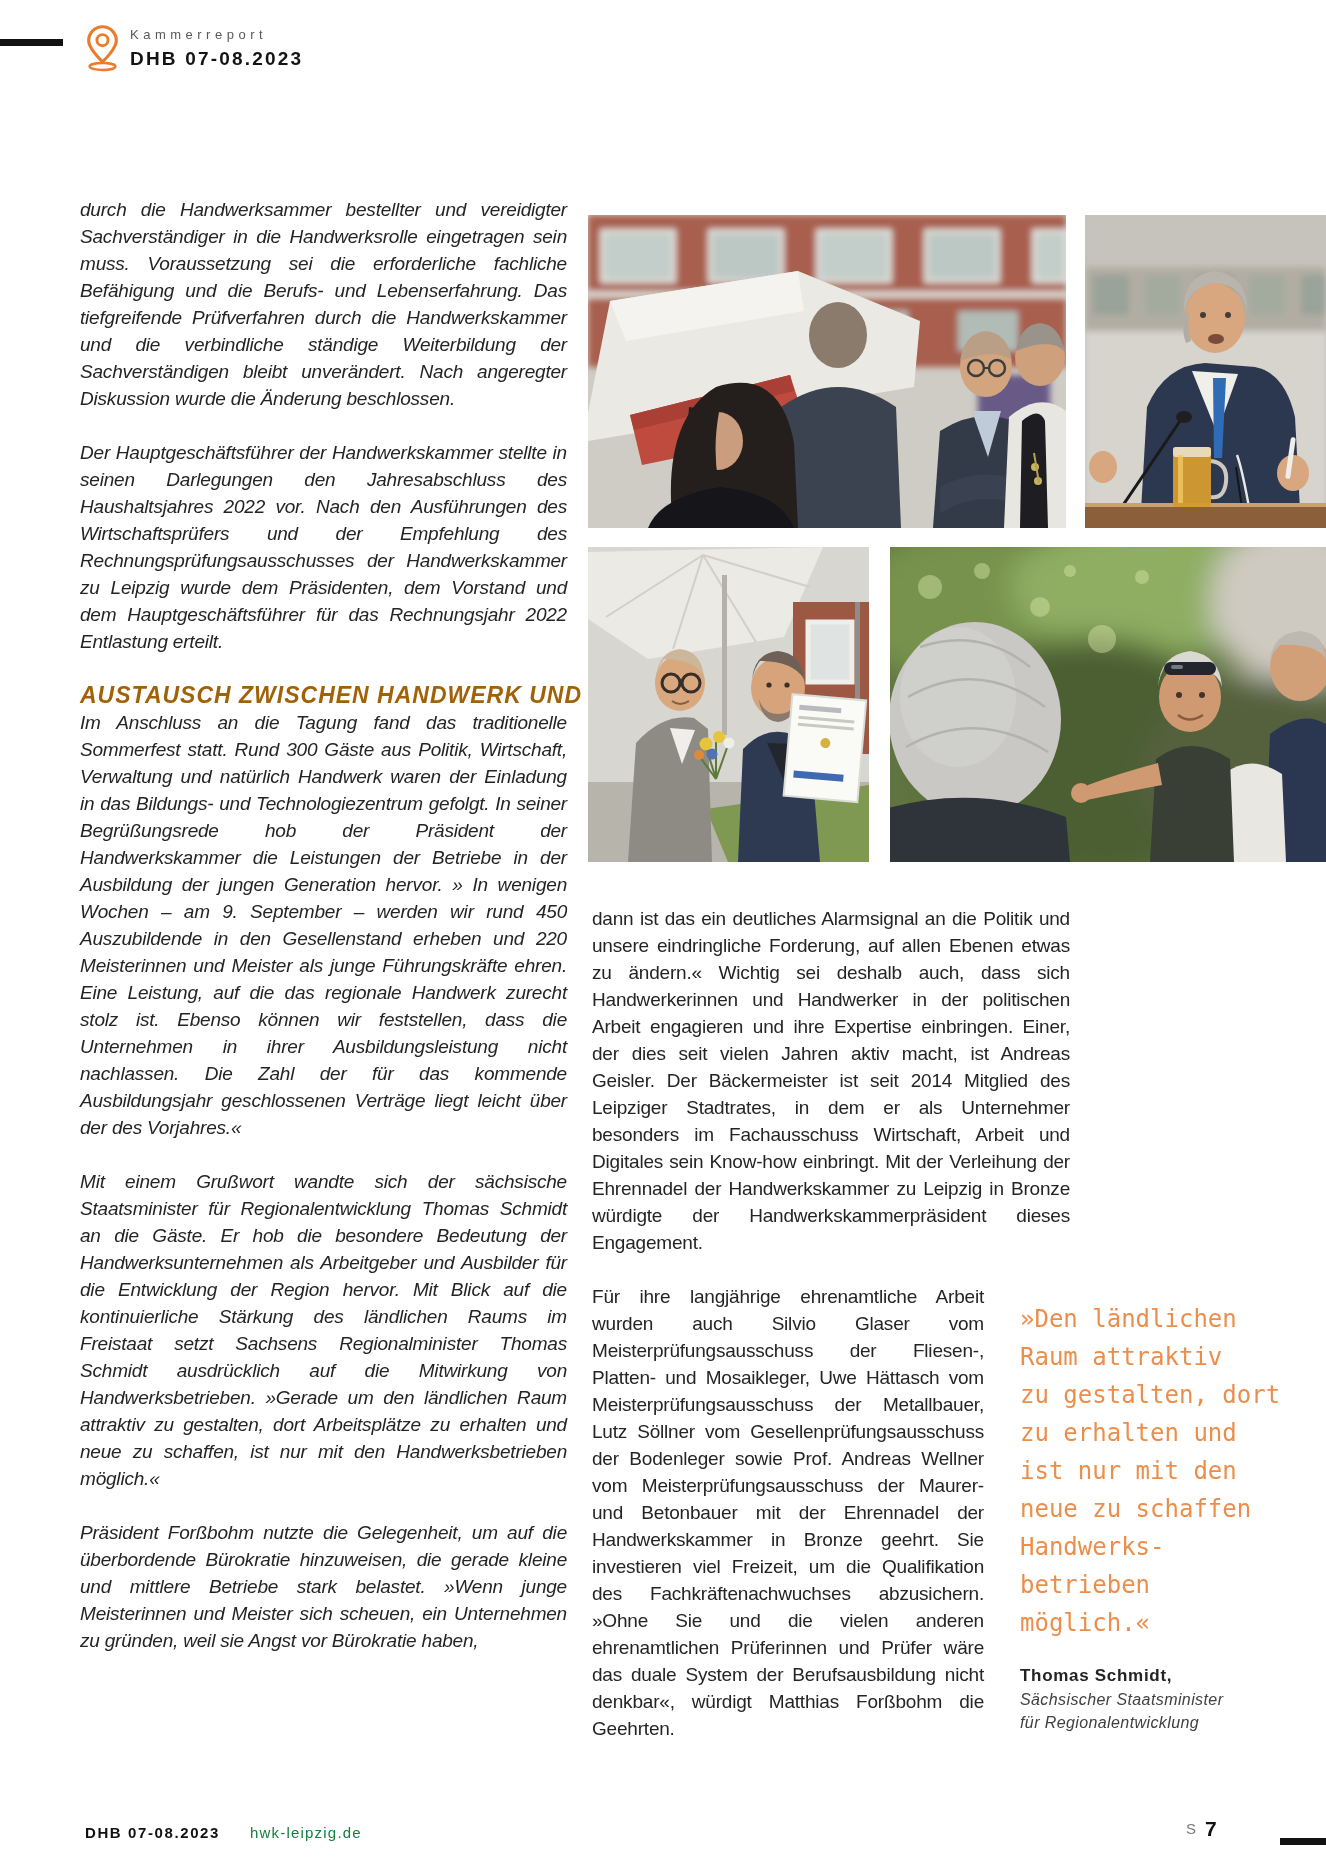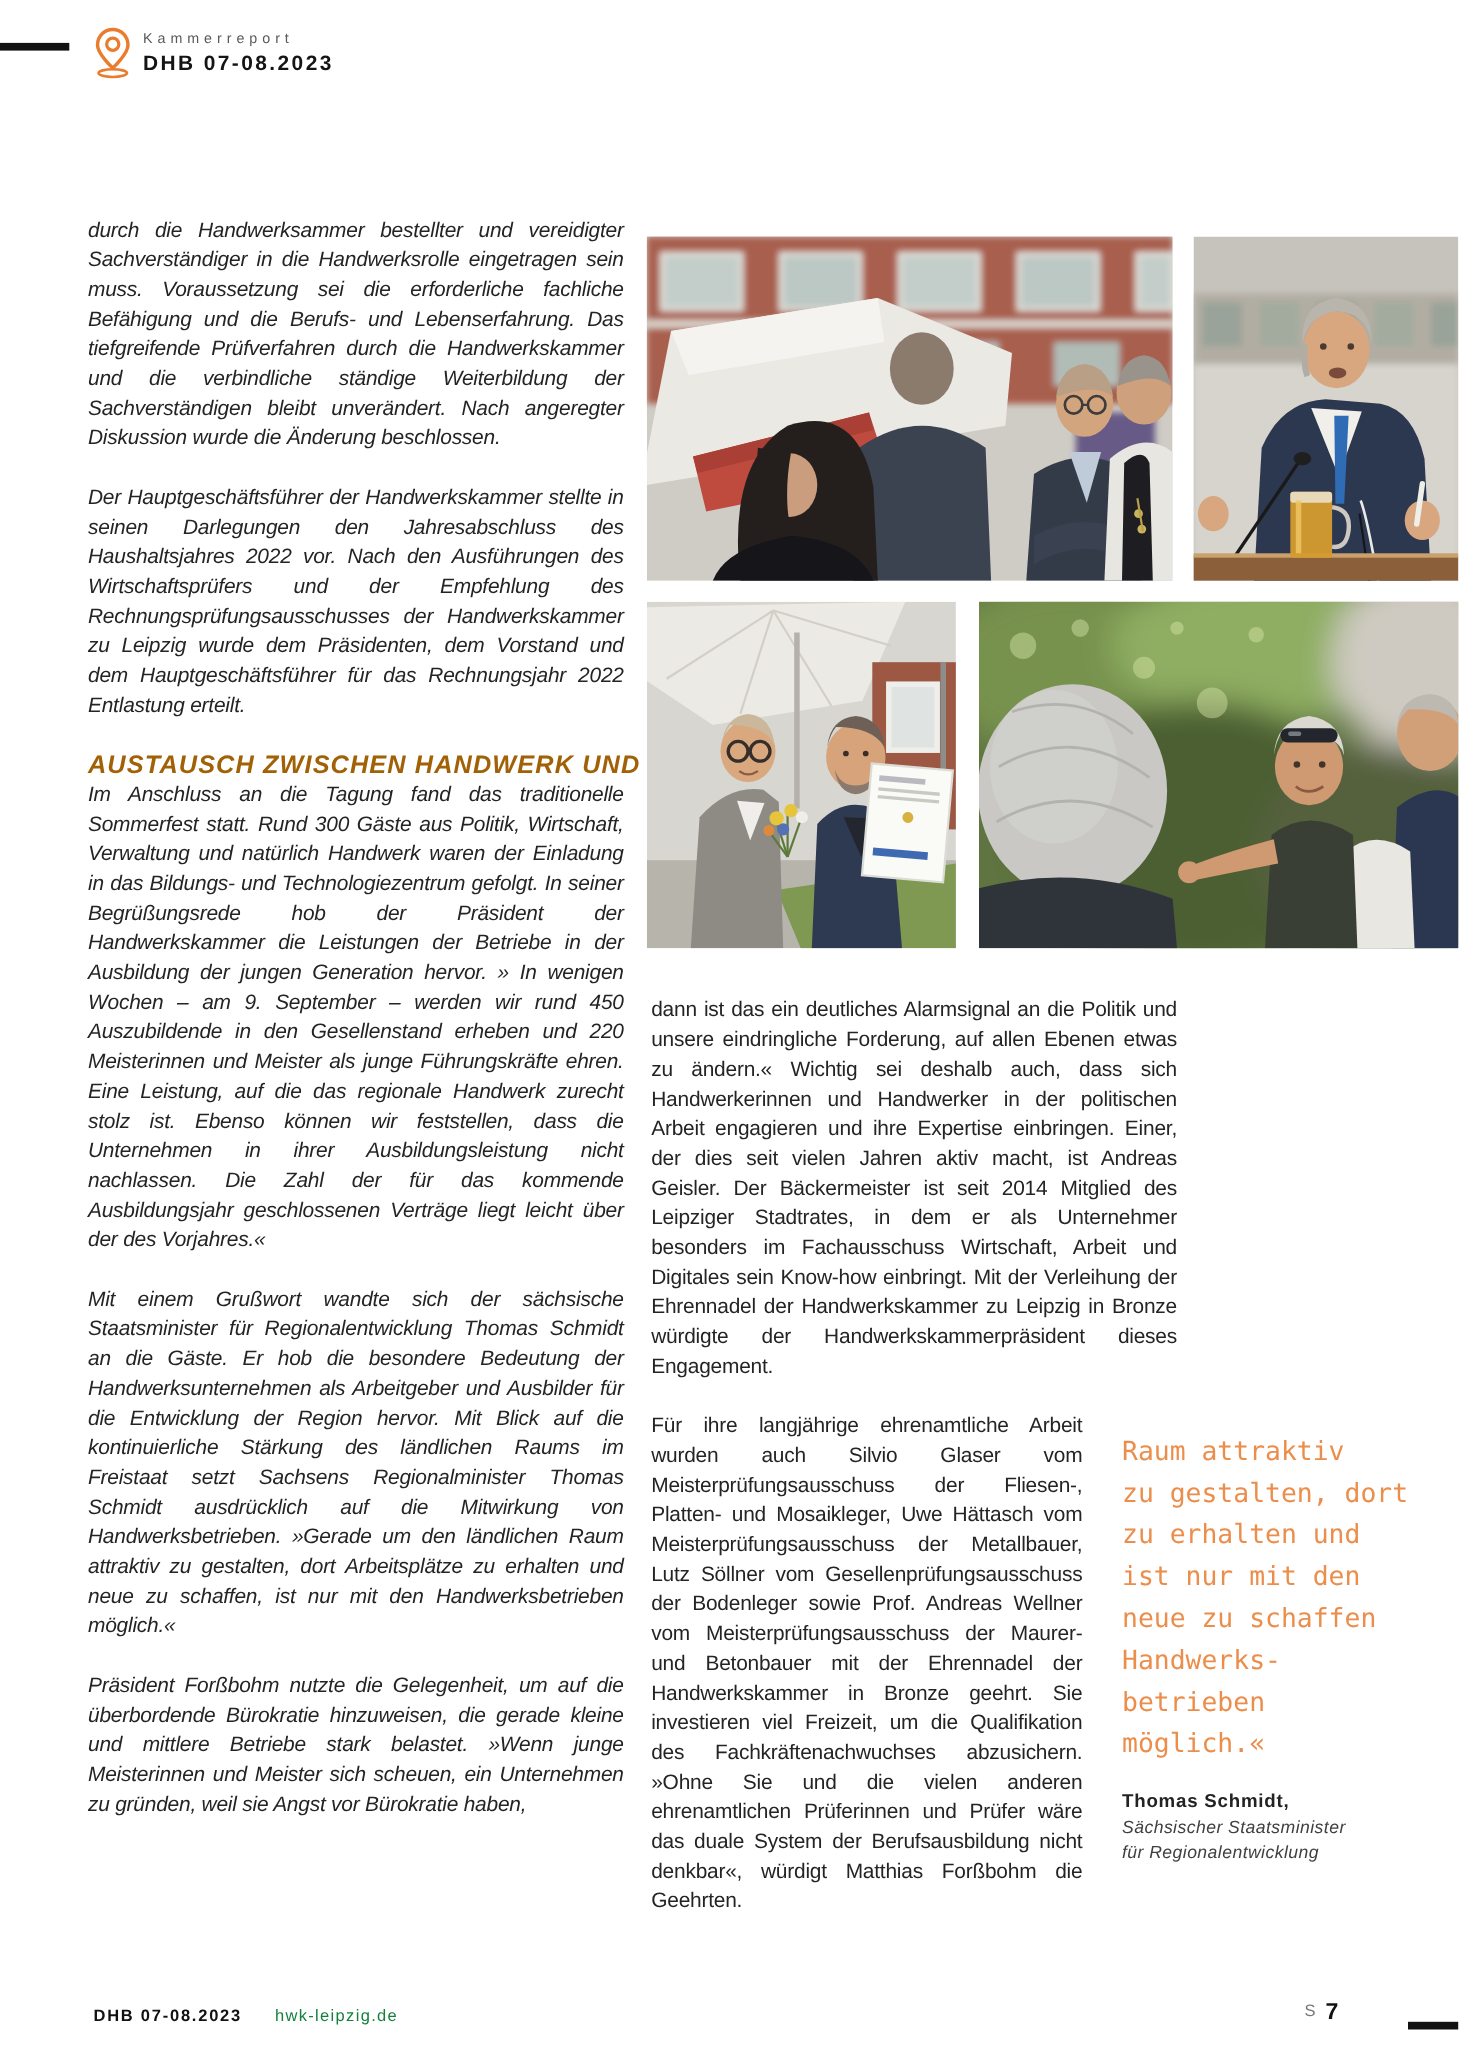--- a/index.html
+++ b/index.html
@@ -273,20 +273,21 @@
       <path d="M-10,315 L-5,262 Q85,236 176,270 L180,315 Z" fill="#2f333a"></path>
     </svg>
   </figure>
 
   <section class="col col2">
     <p>dann ist das ein deutliches Alarmsignal an die Politik und unsere eindringliche Forderung, auf allen Ebenen etwas zu ändern.« Wichtig sei deshalb auch, dass sich Handwerkerinnen und Handwerker in der politischen Arbeit engagieren und ihre Expertise einbringen. Einer, der dies seit vielen Jahren aktiv macht, ist Andreas Geisler. Der Bäckermeister ist seit 2014 Mitglied des Leipziger Stadtrates, in dem er als Unternehmer besonders im Fachausschuss Wirtschaft, Arbeit und Digitales sein Know-how einbringt. Mit der Verleihung der Ehrennadel der Handwerkskammer zu Leipzig in Bronze würdigte der Handwerkskammerpräsident dieses Engagement.</p>
     <p class="narrow">Für ihre langjährige ehrenamtliche Arbeit wurden auch Silvio Glaser vom Meisterprüfungsausschuss der Fliesen-, Platten- und Mosaikleger, Uwe Hättasch vom Meisterprüfungsausschuss der Metallbauer, Lutz Söllner vom Gesellenprüfungsausschuss der Bodenleger sowie Prof. Andreas Wellner vom Meisterprüfungsausschuss der Maurer- und Betonbauer mit der Ehrennadel der Handwerkskammer in Bronze geehrt. Sie investieren viel Freizeit, um die Qualifikation des Fachkräftenachwuchses abzusichern. »Ohne Sie und die vielen anderen ehrenamtlichen Prüferinnen und Prüfer wäre das duale System der Berufsausbildung nicht denkbar«, würdigt Matthias Forßbohm die Geehrten.</p>
   </section>
 
   <aside class="pullquote">
+    <div class="pq-line">»Den ländlichen</div>
     <div class="pq-line">Raum attraktiv</div>
     <div class="pq-line">zu gestalten, dort</div>
     <div class="pq-line">zu erhalten und</div>
     <div class="pq-line">ist nur mit den</div>
     <div class="pq-line">neue zu schaffen</div>
     <div class="pq-line">Handwerks-</div>
     <div class="pq-line">betrieben</div>
     <div class="pq-line">möglich.«</div>
     <div class="attr">
       <div class="attr-name">Thomas Schmidt,</div>

